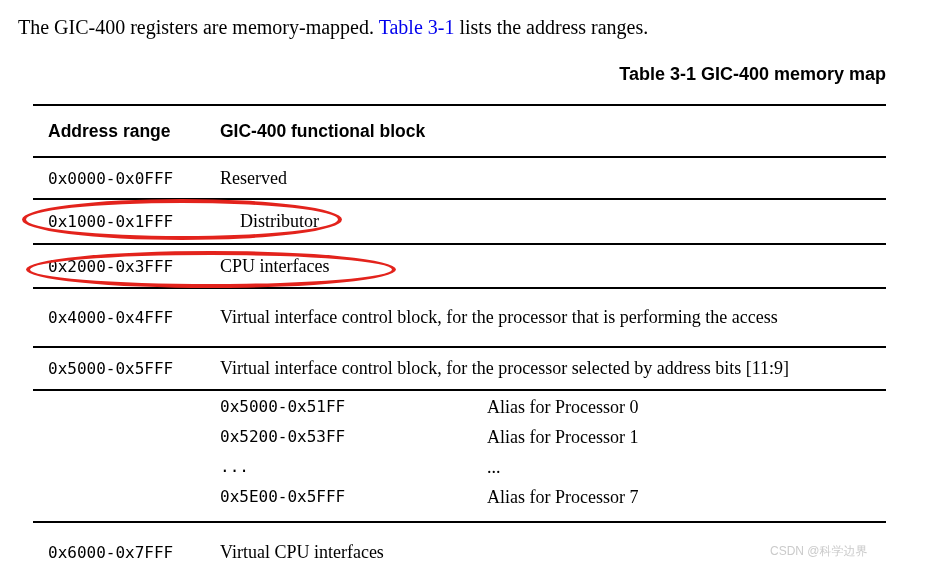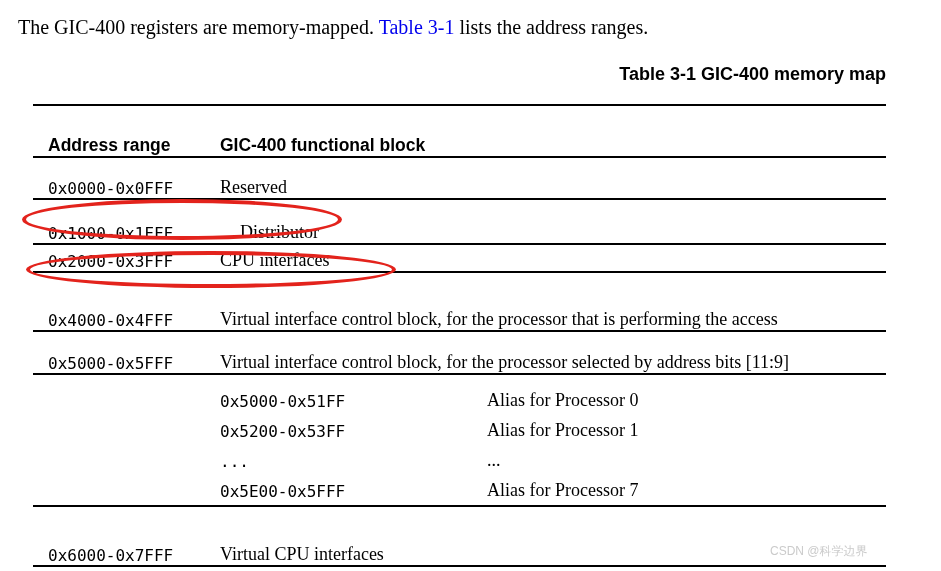--- a/index.html
+++ b/index.html
@@ -45,26 +45,26 @@
   .table {
     position: absolute;
     left: 33px;
     top: 104px;
     width: 853px;
     border-bottom: 2px solid #000;
   }
   .trow {
     border-top: 2px solid #000;
     display: flex;
-    align-items: flex-end;
+    align-items: center;
   }
   .trow.header { height: 52px; }
   .trow.r0 { height: 42px; }
   .trow.r1 { height: 45px; gap: 20px; }
-  .trow.r2 { height: 28px; }
+  .trow.r2 { height: 44px; }
   .trow.r3 { height: 59px; }
   .trow.r4 { height: 43px; }
   .trow.r5 { height: 60px; }
   .c1 {
     width: 187px;
     padding-left: 15px;
     flex-shrink: 0;
   }
   .mono {
     font-family: "DejaVu Sans Mono", monospace;
@@ -79,21 +79,21 @@
     font-size: 18px;
     white-space: nowrap;
   }
   .subblock {
     border-top: 2px solid #000;
     height: 132px;
     padding-top: 6px;
   }
   .subrow {
     display: flex;
-    align-items: flex-end;
+    align-items: flex-start;
     height: 30px;
     padding-left: 187px;
   }
   .subrow .sc1 { width: 267px; flex-shrink: 0; }
   .subrow .sc2 { font-size: 18px; white-space: nowrap; }
   .red-ellipse {
     position: absolute;
     border: 4px solid var(--annotation);
     border-radius: 50%;
     pointer-events: none;

